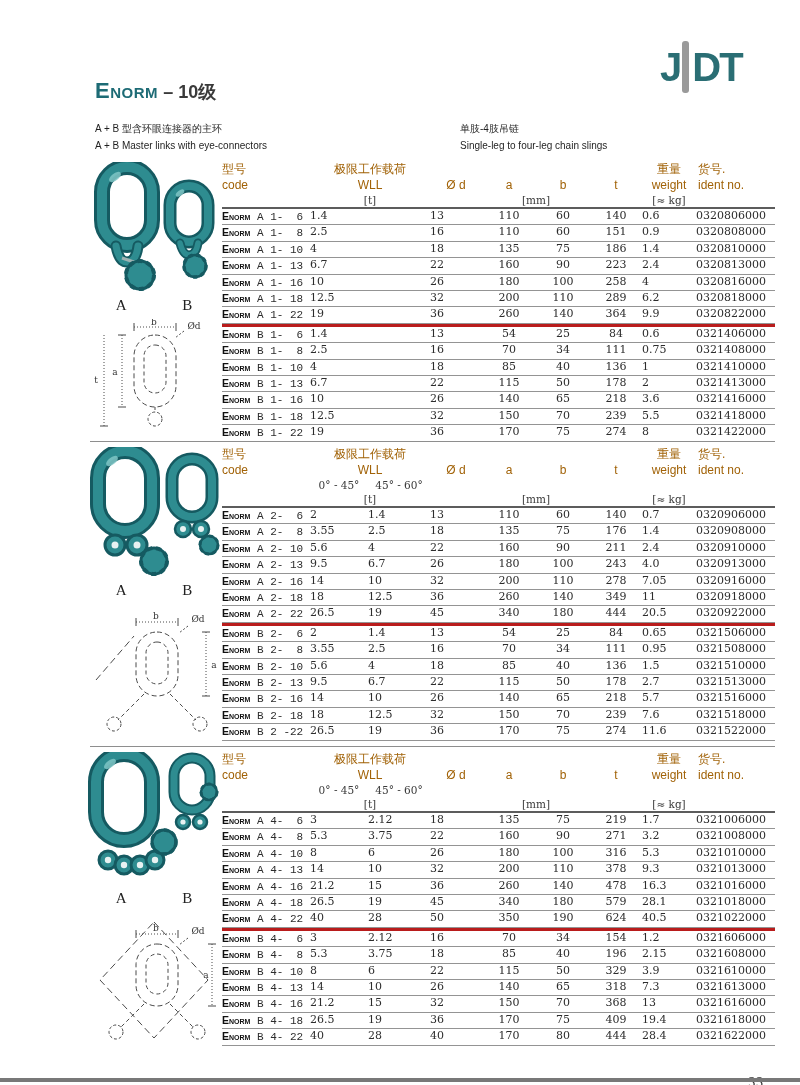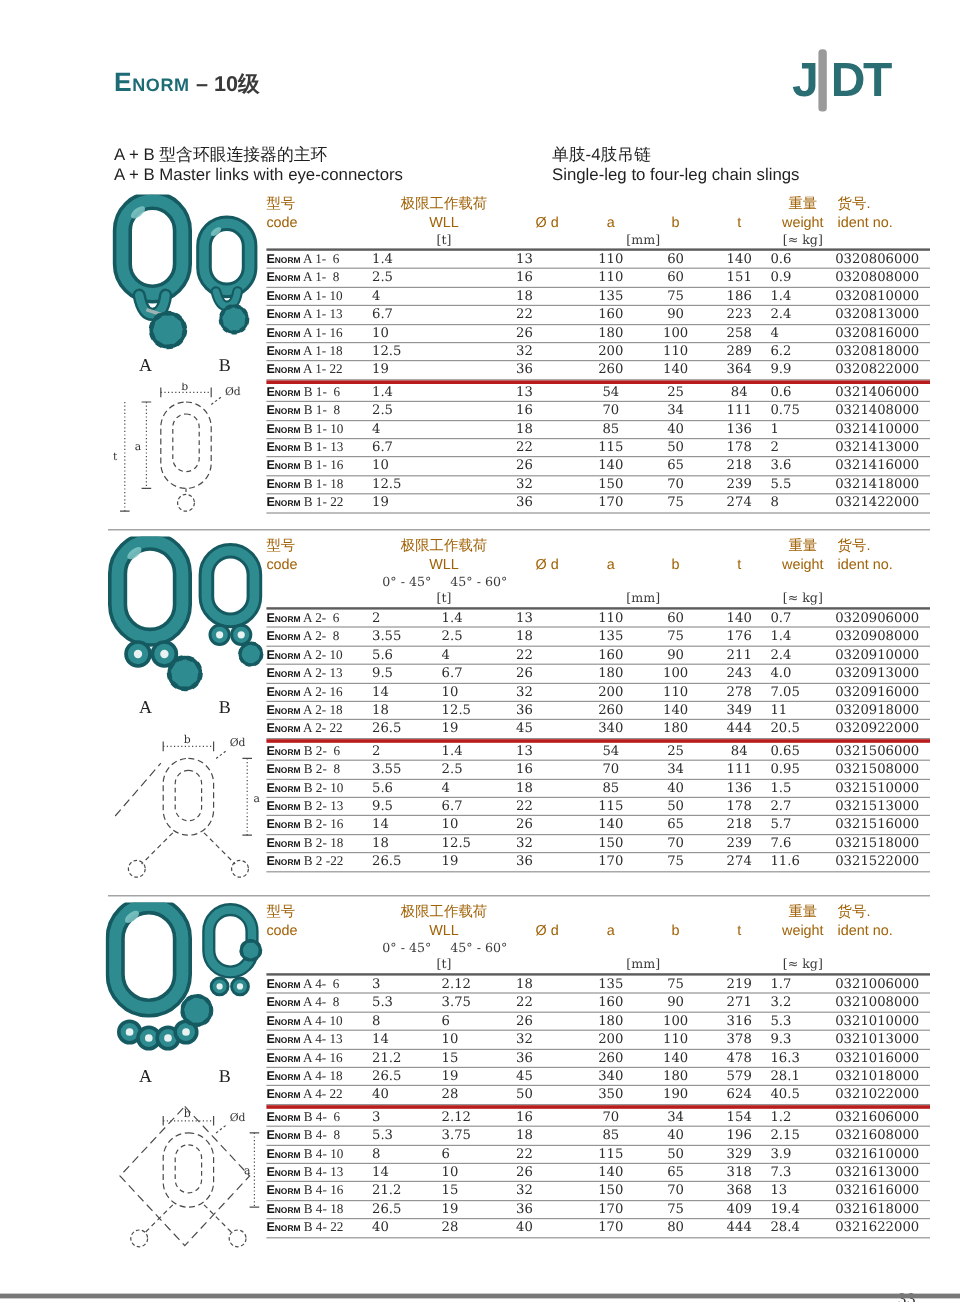--- a/index.html
+++ b/index.html
@@ -1,34 +1,34 @@
 <!DOCTYPE html>
 <html><head>
 <meta charset="utf-8">
 <style>
   html,body{margin:0;padding:0;background:#ffffff;}
   .page{position:relative;width:800px;height:1085px;background:#fff;overflow:hidden;
         font-family:"Liberation Sans",sans-serif;color:#222;}
 
   
   .title-block{position:absolute;left:95px;top:56px;}
-  .brand-line{font-size:19px;line-height:25px;white-space:nowrap;}
+  .brand-line{font-size:19px;line-height:25px;white-space:nowrap;margin-top:22px;}
   .brand-name{font-family:"Liberation Sans",sans-serif;font-variant:small-caps;
               font-weight:700;color:#1d6b75;font-size:22px;letter-spacing:.5px;}
   .title-suffix{font-weight:700;color:#3a3a3a;font-size:18px;}
 
   .logo{position:absolute;left:660px;top:46px;display:flex;align-items:flex-start;}
   .logo-j,.logo-dt{font-family:"Liberation Sans",sans-serif;font-weight:800;
                    font-size:40px;line-height:42px;color:#2a6e74;letter-spacing:-2px;}
   .logo-bar{display:inline-block;width:7px;height:52px;background:#9a9a9a;
             border-radius:3px;margin:-5px 3px 0 2px;}
 
   .intro-left{position:absolute;left:95px;top:120px;}
   .intro-right{position:absolute;left:460px;top:120px;}
-  .intro-line{font-size:14px;line-height:17px;color:#1f1f1f;white-space:nowrap;}
+  .intro-line{font-size:10px;line-height:17px;color:#1f1f1f;white-space:nowrap;}
 
   
   .figure{position:absolute;left:88px;width:132px;}
   .fig-labels{display:flex;justify-content:space-around;
               font-family:"Liberation Serif",serif;font-size:15px;color:#222;height:18px;}
   .photo-svg{display:block;}
   .drawing-svg{display:block;}
 
   
   .spec-table{position:absolute;left:222px;width:553px;}
@@ -43,21 +43,21 @@
   .tbody.gap-top{margin-top:0;border-top:3px solid #b91c1c;}
   .trow .tc{font-family:"DejaVu Serif",serif;font-size:11px;line-height:12.4px;
             padding:1px 0;color:#2c2c2c;}
   .num{font-family:"DejaVu Serif",serif;}
   .pl2{padding-left:2px;}
   .pl6{padding-left:6px;}
   .pl24{padding-left:24px;}
   .code-cell{white-space:pre;}
   .brand-sm{font-family:"Liberation Sans",sans-serif;font-weight:700;
             font-variant:small-caps;font-size:10.5px;color:#111;}
-  .code-txt{font-family:Liberation Serif, serif;white-space:pre;color:#2c2c2c;}
+  .code-txt{font-family:Liberation Mono, monospace;white-space:pre;color:#2c2c2c;}
 
   .divider{position:absolute;left:90px;width:685px;height:1px;background:#8e8e8e;}
   .page-number{position:absolute;left:748px;top:1076px;font-family:"DejaVu Serif",serif;
                font-size:12px;color:#333;text-align:center;}
   .footer-bar{position:absolute;left:0;bottom:3px;width:800px;height:4px;background:#787878;}
 </style>
 </head>
 <body>
 
 <div class="page">

